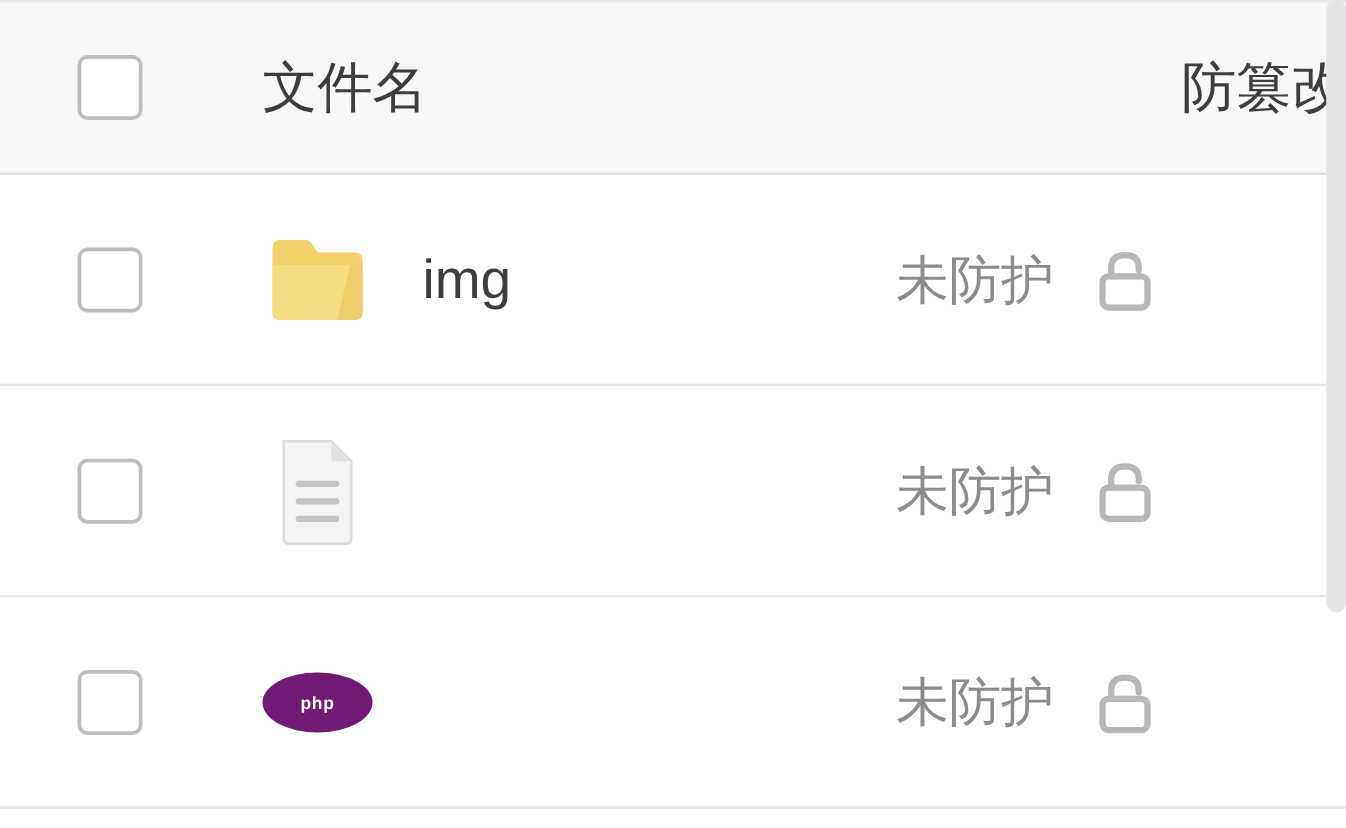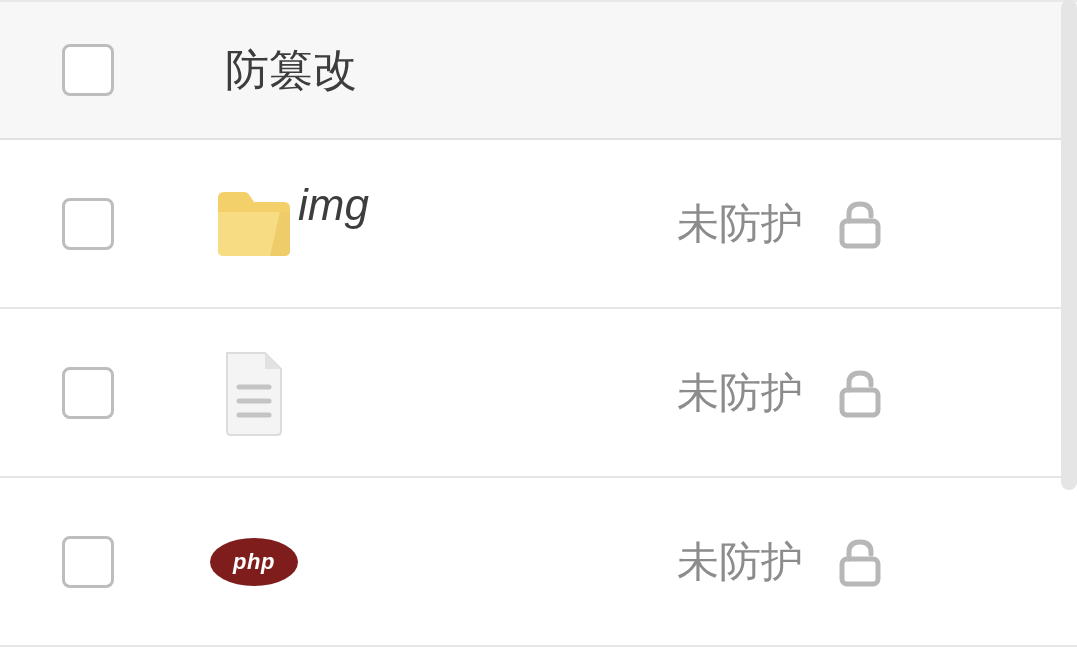--- a/index.html
+++ b/index.html
@@ -37,20 +37,21 @@
     display: flex;
     align-items: center;
     padding-left: 35px;
   }
   .col-status-header {
     width: 430px;
     display: flex;
     align-items: center;
     padding-left: 50px;
     position: relative;
+    justify-content: flex-end;
   }
   .header-divider {
     position: absolute;
     left: -12px;
     top: 30px;
     bottom: 30px;
     width: 2px;
     background: #e0e0e0;
   }
   .header-label {
@@ -64,24 +65,24 @@
     height: 169px;
     display: flex;
     align-items: center;
     border-bottom: 2px solid #e6e6e6;
     background: #ffffff;
   }
   .row:first-of-type { height: 172px; }
   .col-name {
     flex: 1;
     display: flex;
-    align-items: flex-start;
+    align-items: center;
     padding-left: 35px;
+    gap: 40px;
     min-width: 0;
-    font-style: italic;
   }
   .file-icon-slot {
     width: 88px;
     height: 88px;
     display: flex;
     align-items: center;
     justify-content: center;
     flex-shrink: 0;
   }
   .file-name {
@@ -98,20 +99,21 @@
     width: 430px;
     display: flex;
     align-items: center;
     padding-left: 30px;
     gap: 30px;
   }
   .status-text {
     font-size: 42px;
     color: #8c8c8c;
     font-weight: 400;
+    margin-left: 40px;
   }
   .checkbox {
     width: 52px;
     height: 52px;
     border: 3px solid #bdbdbd;
     border-radius: 8px;
     background: #ffffff;
     cursor: pointer;
   }
   
@@ -121,40 +123,43 @@
     right: 0;
     width: 16px;
     height: 490px;
     background: #e5e5e5;
     border-radius: 8px;
   }
   .lock-icon svg { display: block; }
   .php-badge {
     width: 88px;
     height: 48px;
-    background: #7f1d1d;
+    background: #701a75;
     border-radius: 50% / 50%;
     display: flex;
     align-items: center;
     justify-content: center;
     color: #ffffff;
     font-weight: 700;
-    font-size: 22px;
+    font-size: 14px;
     letter-spacing: 0.5px;
     font-family: Arial, sans-serif;
   }
 </style>
 </head>
 <body>
 
 <div class="viewport">
 
   <div class="header">
     <div class="col-check">
       <div class="checkbox"></div>
+    </div>
+    <div class="col-name-header">
+      <span class="header-label">文件名</span>
     </div>
     <div class="col-status-header">
       <div class="header-divider"></div>
       <span class="header-label">防篡改</span>
     </div>
   </div>
 
   <div class="row">
     <div class="col-check">
       <div class="checkbox"></div>

